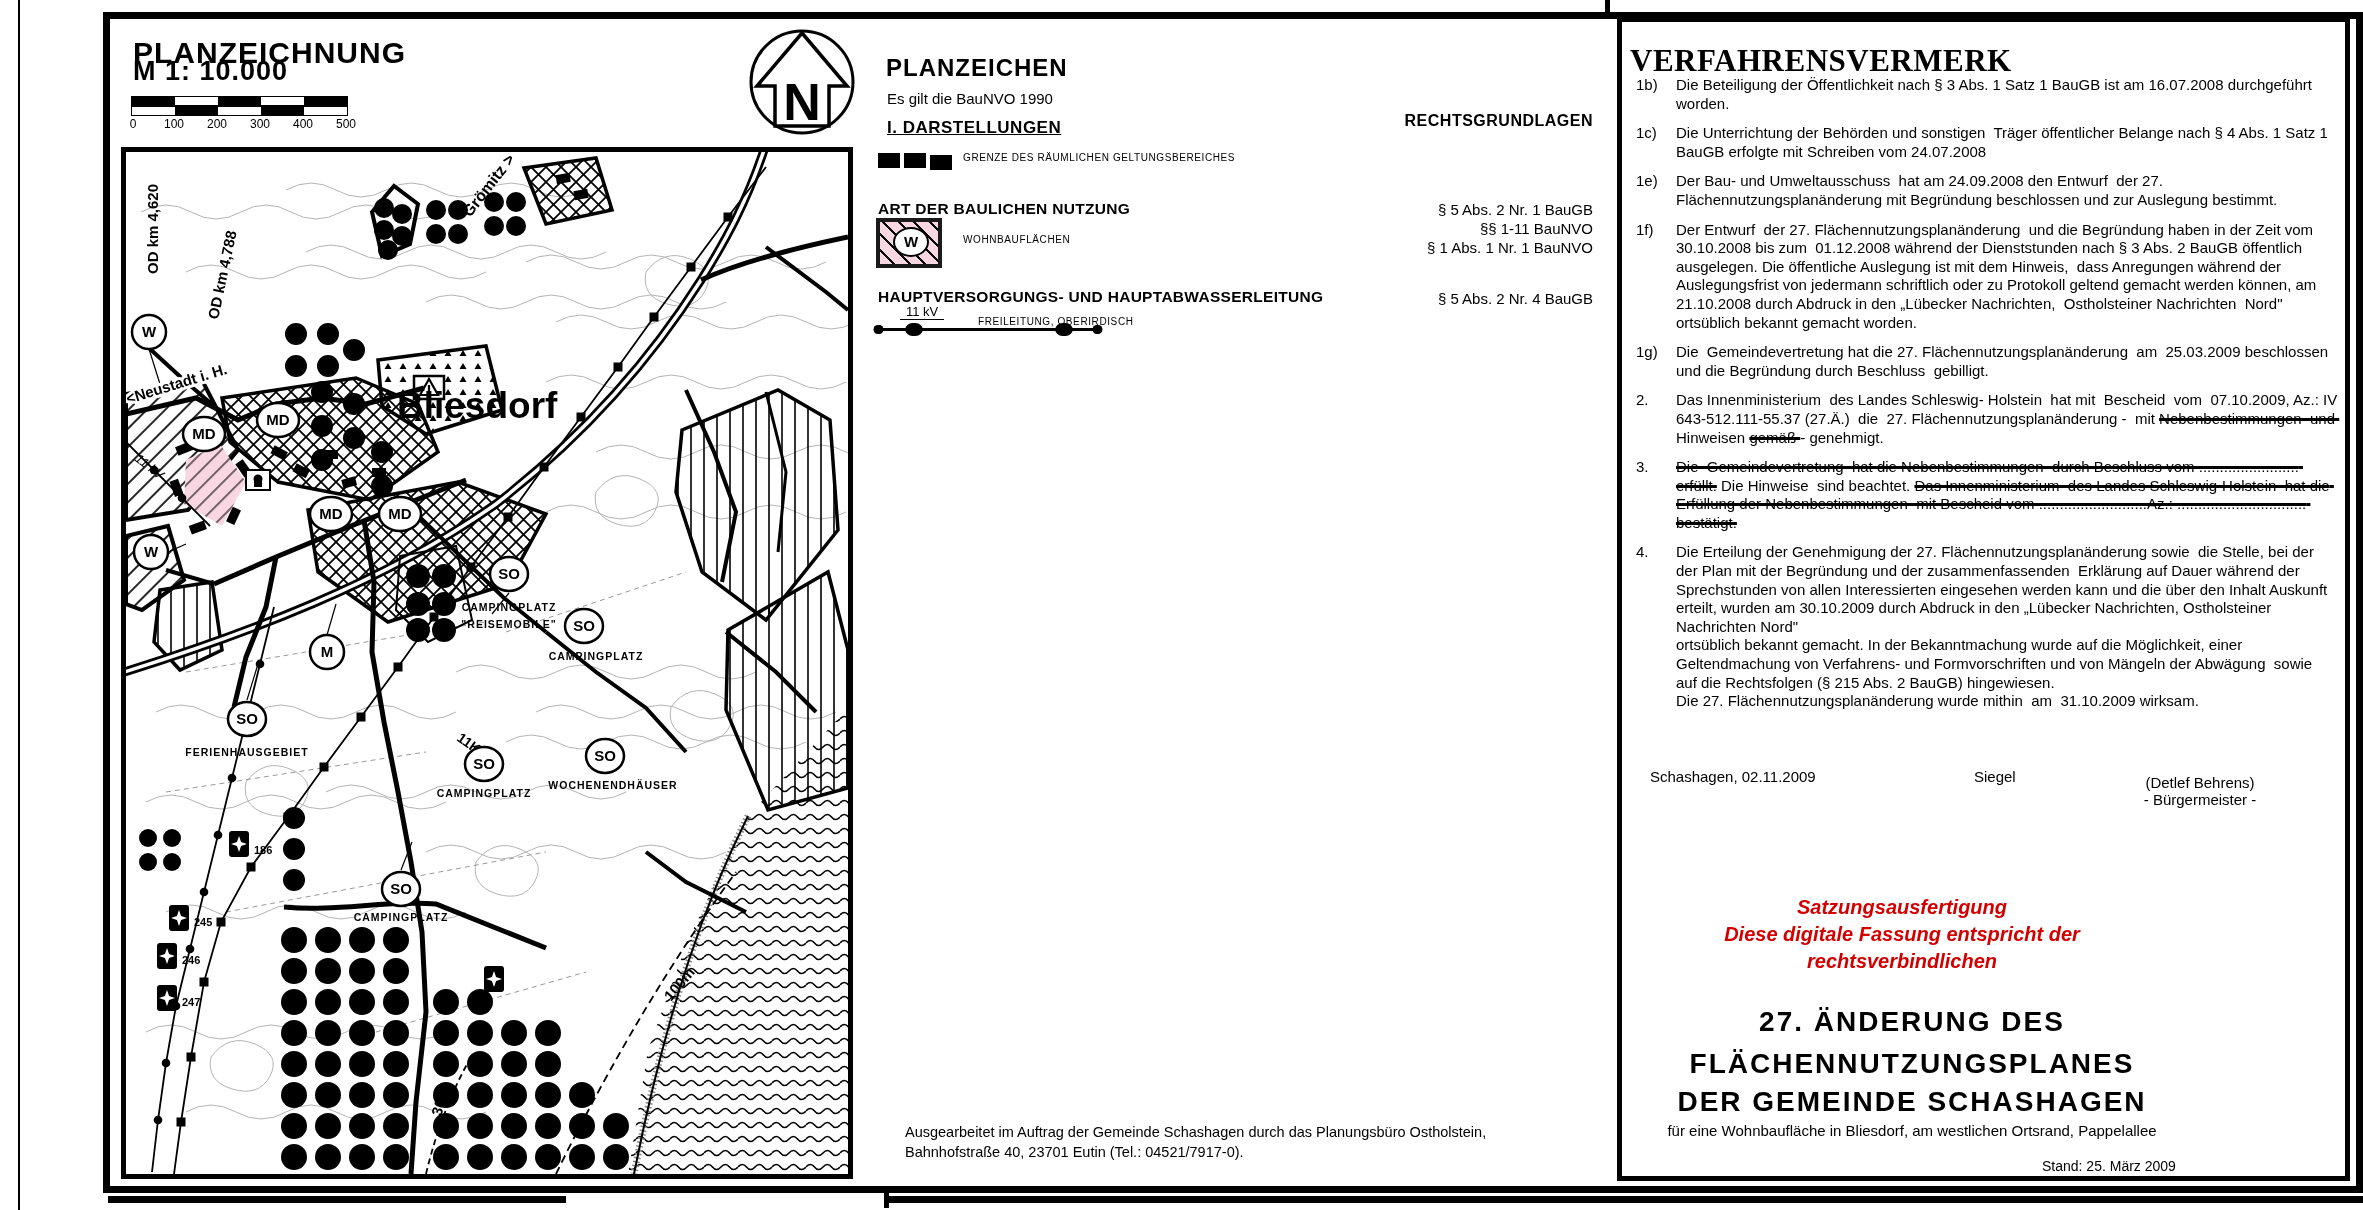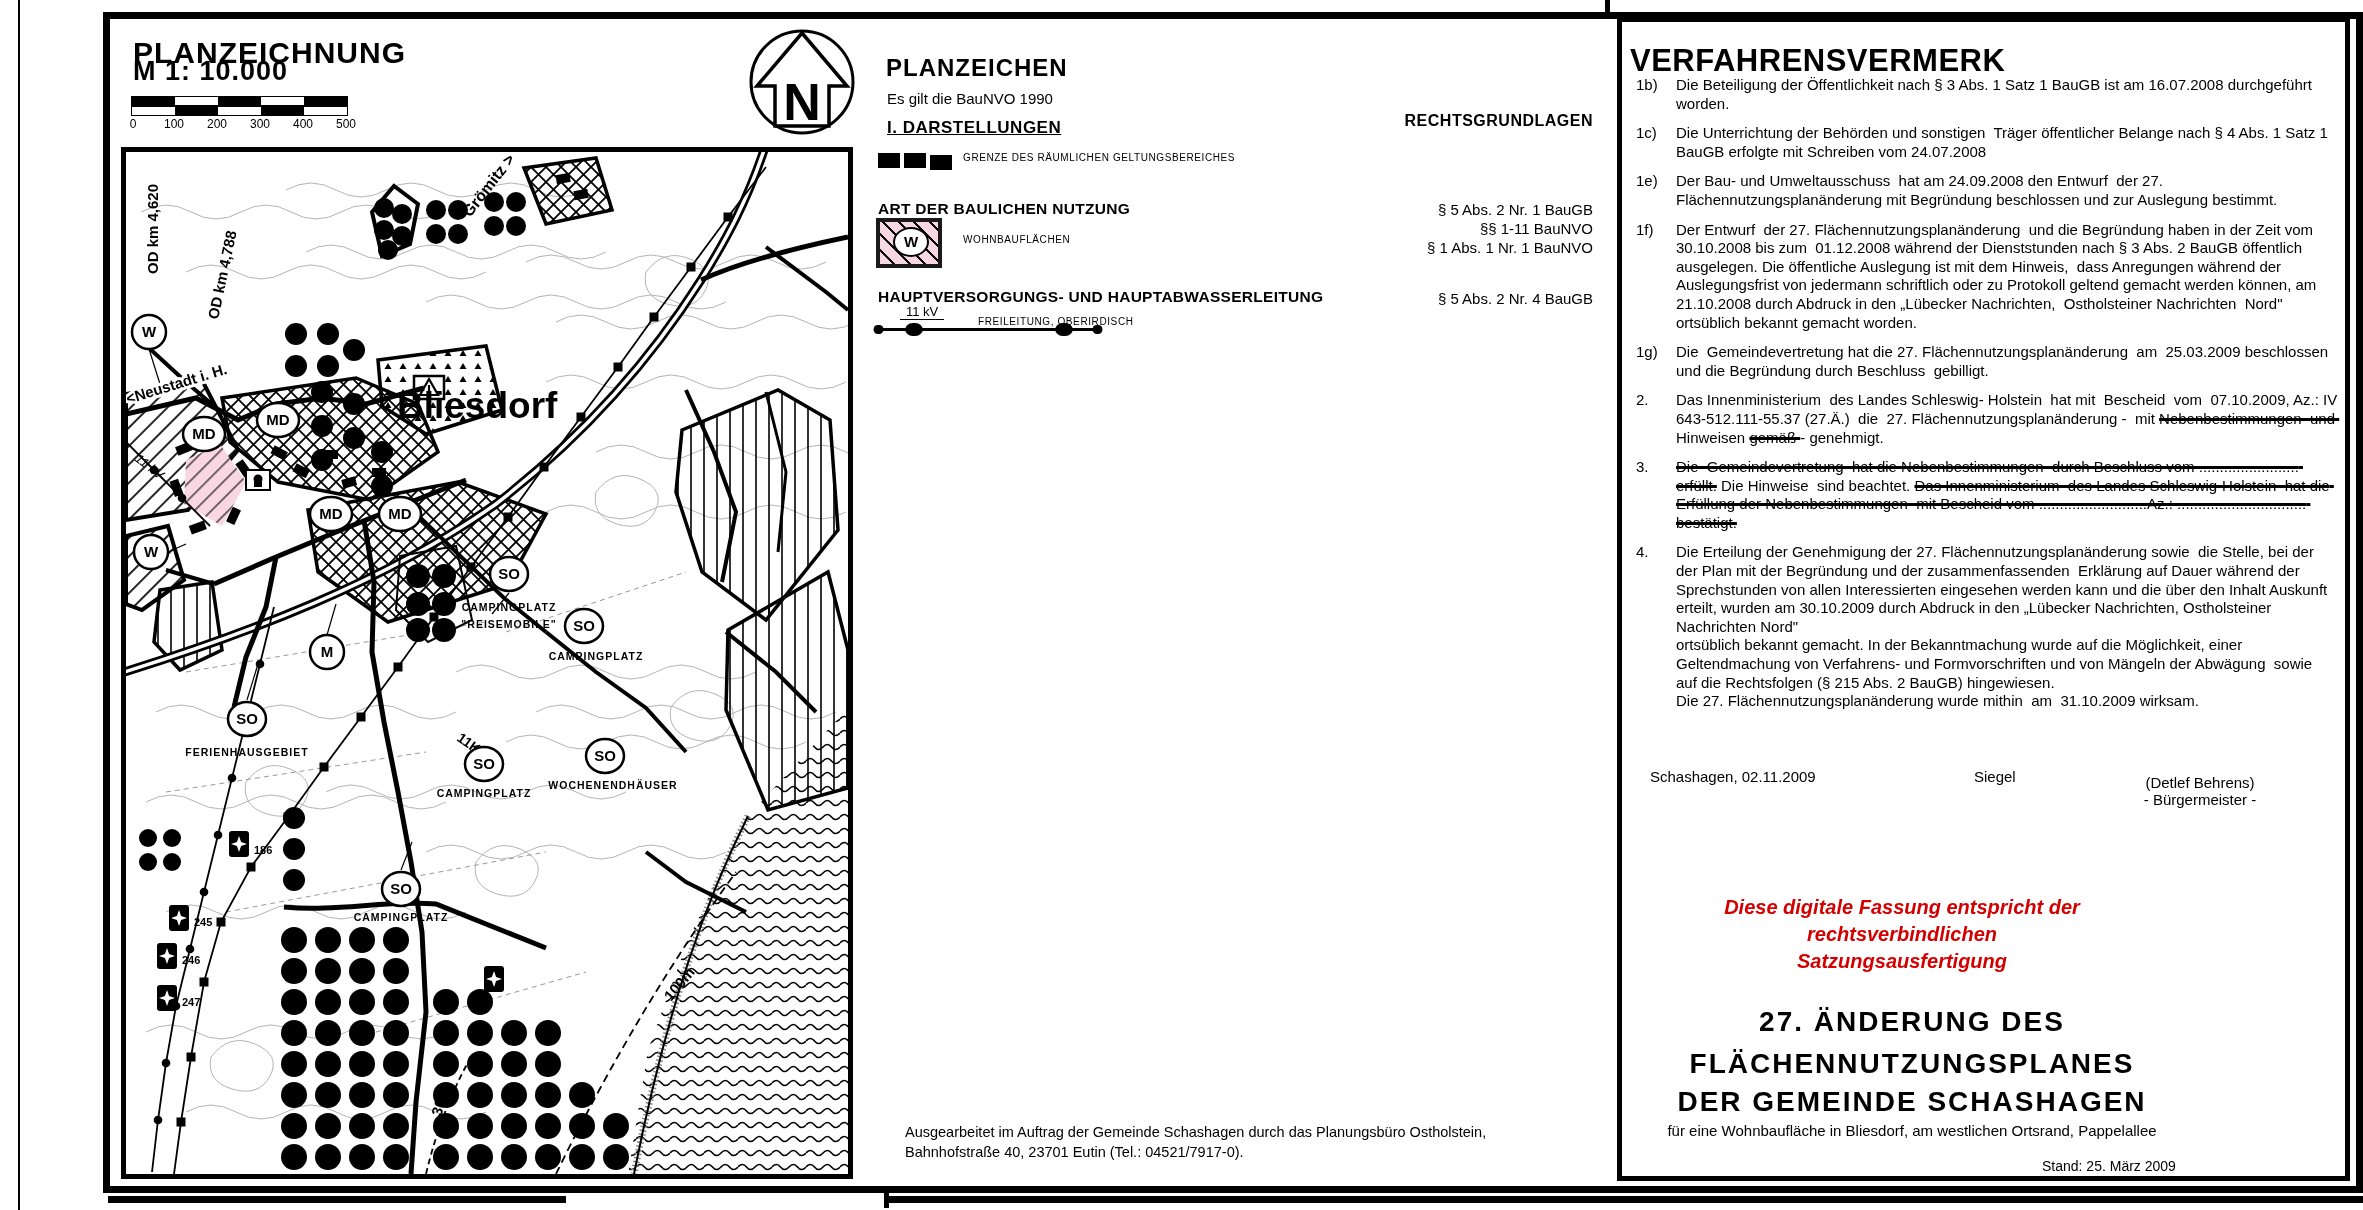--- a/index.html
+++ b/index.html
@@ -40,21 +40,21 @@
         background:repeating-linear-gradient(45deg,#f8d7e2 0 9px,#000 9px 11px);}
   .wbox .well{position:absolute;left:13px;top:5px;width:32px;height:26px;background:#fff;
         border:2px solid #000;border-radius:50%;text-align:center;font-weight:bold;font-size:15px;line-height:26px;}
   .flt-line{left:18px;top:316px;width:220px;height:3px;background:#000;}
   .flt-d{position:absolute;top:-5px;width:16px;height:13px;background:#000;border-radius:50% / 60%;transform:scaleX(1.1);}
   .flt-kv{left:40px;top:292px;font-size:13px;border-bottom:1px solid #000;padding:0 6px;}
   .credit{left:45px;top:1110px;font-size:14.5px;line-height:20px;}
 
   
   .proc-panel{left:1617px;top:17px;width:723px;height:1154px;border:5px solid #000;}
-  .pp-title{left:8px;top:0px;font-size:31px;font-weight:bold;letter-spacing:.5px;}
+  .pp-title{left:8px;top:0px;font-size:31px;font-weight:bold;letter-spacing:.5px;font-family:Liberation Serif, serif;}
   .pp-paras{left:14px;top:54px;width:702px;}
   .para{display:flex;margin-bottom:11px;font-size:15px;line-height:18.6px;}
   .plabel{flex:0 0 40px;}
   .ptext{flex:1;white-space:pre-wrap;}
   .strike{text-decoration:line-through;text-decoration-thickness:2.5px;text-align:right;}
   .sig{font-size:15px;}
   .rednote{left:20px;top:872px;width:520px;text-align:center;color:#d40000;
            font-size:20px;font-weight:bold;font-style:italic;line-height:27px;}
   .tb-line{left:40px;width:500px;text-align:center;font-weight:bold;letter-spacing:2px;font-size:28px;}
   .tb-sub{left:40px;top:1100px;width:500px;text-align:center;font-size:15px;}
@@ -557,22 +557,22 @@
       </div>
 
     <div class="abs sig" style="left:28px;top:746px;">Schashagen, 02.11.2009</div>
     <div class="abs sig" style="left:352px;top:746px;">Siegel</div>
     <div class="abs sig" style="left:478px;top:752px;width:200px;text-align:center;">
       <div>(Detlef Behrens)</div>
       <div>- Bürgermeister -</div>
     </div>
 
     <div class="abs rednote">
+      <div>Satzungsausfertigung</div>
       <div>Diese digitale Fassung  entspricht  der rechtsverbindlichen</div>
-      <div>Satzungsausfertigung</div>
     </div>
 
     <div class="abs tb-line" style="top:984px;">27. ÄNDERUNG  DES</div>
     <div class="abs tb-line" style="top:1026px;">FLÄCHENNUTZUNGSPLANES</div>
     <div class="abs tb-line" style="top:1064px;">DER GEMEINDE SCHASHAGEN</div>
     <div class="abs tb-sub">für eine Wohnbaufläche in Bliesdorf, am westlichen  Ortsrand, Pappelallee</div>
     <div class="abs tb-stand">Stand:  25. März  2009</div>
   </section>
 
 </div>

